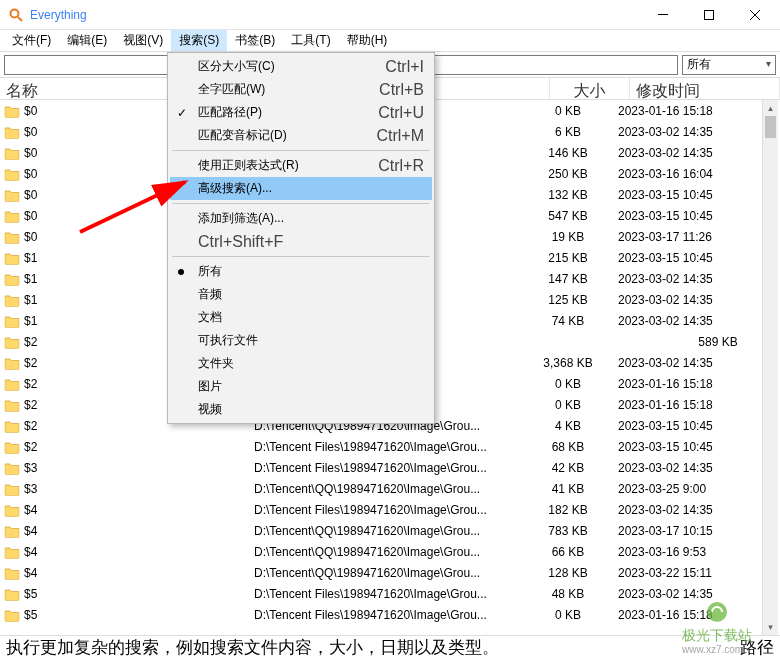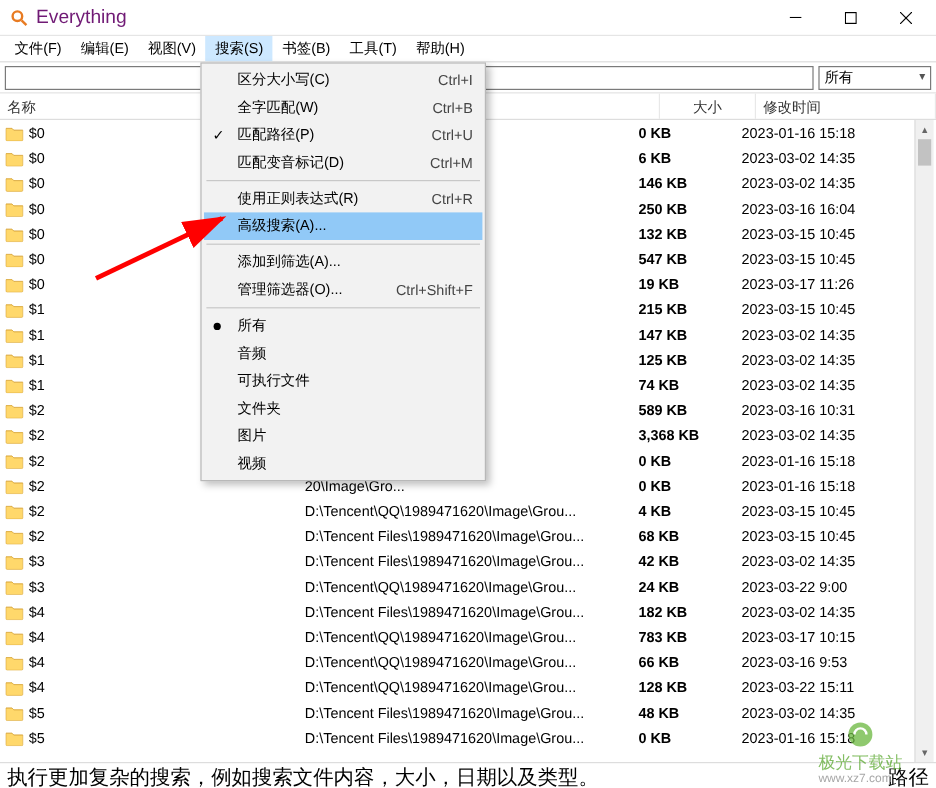--- a/index.html
+++ b/index.html
@@ -16,21 +16,21 @@
     height: 30px;
     display: flex;
     align-items: center;
     padding: 0 2px 0 8px;
     border-bottom: 1px solid #e5e5e5;
   }
   .titlebar .app-icon {
     width: 16px; height: 16px; margin-right: 6px;
     display: inline-block;
   }
-  .titlebar .title { flex: 1; font-size: 16px; color: #701a75; }
+  .titlebar .title { flex: 1; font-size: 12px; color: #3b82f6; }
   .win-btns { display: flex; }
   .win-btn {
     width: 46px; height: 30px;
     display: flex; align-items: center; justify-content: center;
     color: #333;
   }
   .menubar {
     height: 22px;
     display: flex;
     align-items: center;
@@ -72,21 +72,21 @@
     content: "▾";
     position: absolute;
     right: 4px; top: 2px;
     font-size: 10px;
     color: #555;
   }
   .columns {
     height: 22px;
     display: flex;
     border-bottom: 1px solid #ddd;
-    font-size: 12px;
+    font-size: 16px;
     color: #333;
     background: #fff;
   }
   .col {
     padding: 3px 6px;
     border-right: 1px solid #e8e8e8;
   }
   .col-name { flex: 0 0 254px; }
   .col-path { flex: 1; }
   .col-size { flex: 0 0 80px; text-align: center; }
@@ -104,21 +104,21 @@
     color: #000;
     padding-left: 4px;
   }
   .folder-icon {
     width: 16px; height: 14px;
     margin-right: 4px;
     display: inline-block;
   }
   .cell-name { flex: 0 0 250px; display: flex; align-items: center; white-space: nowrap; overflow: hidden; }
   .cell-path { flex: 1; white-space: nowrap; overflow: hidden; text-overflow: ellipsis; color: #000; }
-  .cell-size { flex: 0 0 80px; text-align: left; padding-right: 8px; font-weight: bold; }
+  .cell-size { flex: 0 0 80px; text-align: center; padding-right: 8px; }
   .cell-date { flex: 0 0 150px; padding-left: 6px; }
   .scrollbar {
     position: absolute;
     right: 2px; top: 100px; bottom: 22px;
     width: 16px;
     background: #f0f0f0;
     border-left: 1px solid #ddd;
   }
   .scroll-thumb {
     position: absolute;
@@ -140,38 +140,38 @@
     display: flex;
     align-items: flex-start;
     padding: 0 6px;
     font-size: 17px;
     justify-content: space-between;
   }
   
   .dropdown {
     position: absolute;
     top: 52px; left: 167px;
-    width: 238px;
+    width: 268px;
     background: #f2f2f2;
     border: 1px solid #b8b8b8;
     box-shadow: 3px 3px 6px rgba(0,0,0,0.25);
     padding: 2px;
     z-index: 50;
   }
   .dd-item {
     display: flex;
     align-items: center;
     height: 23px;
     font-size: 12px;
     padding: 0 8px 0 28px;
     position: relative;
   }
   .dd-item.highlight { background: #91c9f7; }
   .dd-label { flex: 1; }
-  .dd-shortcut { color: #444; font-size: 12px; }
+  .dd-shortcut { color: #444; font-size: 16px; }
   .dd-sep {
     height: 1px;
     background: #c8c8c8;
     margin: 3px 2px;
   }
   .dd-radio, .dd-check {
     position: absolute;
     left: 8px;
   }
   .dd-radio { width: 6px; height: 6px; background: #000; border-radius: 50%; }
@@ -388,21 +388,20 @@
     <div class="row">
       <div class="cell-name">
         <span class="folder-icon"><svg viewBox="0 0 16 14">
             <path d="M1 3 h5 l1.5 1.5 H15 v8 a1 1 0 0 1 -1 1 H2 a1 1 0 0 1 -1 -1 Z" fill="#ffd86b" stroke="#d9a63a" stroke-width="0.5"></path>
             <path d="M1 3 h5 l1.5 1.5 H15" fill="none" stroke="#d9a63a" stroke-width="0.5"></path>
           </svg></span>
         <span>$2</span>
       </div>
       <div class="cell-path">20\Image\Gro...</div>
       <div class="cell-size">589 KB</div>
-      <div class="cell-date">2023-03-16 10:31</div>
     </div>
     <div class="row">
       <div class="cell-name">
         <span class="folder-icon"><svg viewBox="0 0 16 14">
             <path d="M1 3 h5 l1.5 1.5 H15 v8 a1 1 0 0 1 -1 1 H2 a1 1 0 0 1 -1 -1 Z" fill="#ffd86b" stroke="#d9a63a" stroke-width="0.5"></path>
             <path d="M1 3 h5 l1.5 1.5 H15" fill="none" stroke="#d9a63a" stroke-width="0.5"></path>
           </svg></span>
         <span>$2</span>
       </div>
       <div class="cell-path">20\Image\Gro...</div>
@@ -471,22 +470,22 @@
     </div>
     <div class="row">
       <div class="cell-name">
         <span class="folder-icon"><svg viewBox="0 0 16 14">
             <path d="M1 3 h5 l1.5 1.5 H15 v8 a1 1 0 0 1 -1 1 H2 a1 1 0 0 1 -1 -1 Z" fill="#ffd86b" stroke="#d9a63a" stroke-width="0.5"></path>
             <path d="M1 3 h5 l1.5 1.5 H15" fill="none" stroke="#d9a63a" stroke-width="0.5"></path>
           </svg></span>
         <span>$3</span>
       </div>
       <div class="cell-path">D:\Tencent\QQ\1989471620\Image\Grou...</div>
-      <div class="cell-size">24 KB</div>
-      <div class="cell-date">2023-03-22 9:00</div>
+      <div class="cell-size">41 KB</div>
+      <div class="cell-date">2023-03-25 9:00</div>
     </div>
     <div class="row">
       <div class="cell-name">
         <span class="folder-icon"><svg viewBox="0 0 16 14">
             <path d="M1 3 h5 l1.5 1.5 H15 v8 a1 1 0 0 1 -1 1 H2 a1 1 0 0 1 -1 -1 Z" fill="#ffd86b" stroke="#d9a63a" stroke-width="0.5"></path>
             <path d="M1 3 h5 l1.5 1.5 H15" fill="none" stroke="#d9a63a" stroke-width="0.5"></path>
           </svg></span>
         <span>$4</span>
       </div>
       <div class="cell-path">D:\Tencent Files\1989471620\Image\Grou...</div>
@@ -585,30 +584,32 @@
       <span class="dd-shortcut">Ctrl+R</span>
     </div>
     <div class="dd-item highlight">
       <span class="dd-label">高级搜索(A)...</span>
     </div>
     <div class="dd-sep"></div>
     <div class="dd-item">
       <span class="dd-label">添加到筛选(A)...</span>
     </div>
     <div class="dd-item">
-      <span class="dd-label">管理筛选器(O)...</span>
       <span class="dd-shortcut">Ctrl+Shift+F</span>
     </div>
     <div class="dd-sep"></div>
     <div class="dd-item">
       <span class="dd-radio"></span>
       <span class="dd-label">所有</span>
     </div>
     <div class="dd-item">
       <span class="dd-label">音频</span>
+    </div>
+    <div class="dd-item">
+      <span class="dd-label">文档</span>
     </div>
     <div class="dd-item">
       <span class="dd-label">可执行文件</span>
     </div>
     <div class="dd-item">
       <span class="dd-label">文件夹</span>
     </div>
     <div class="dd-item">
       <span class="dd-label">图片</span>
     </div>

